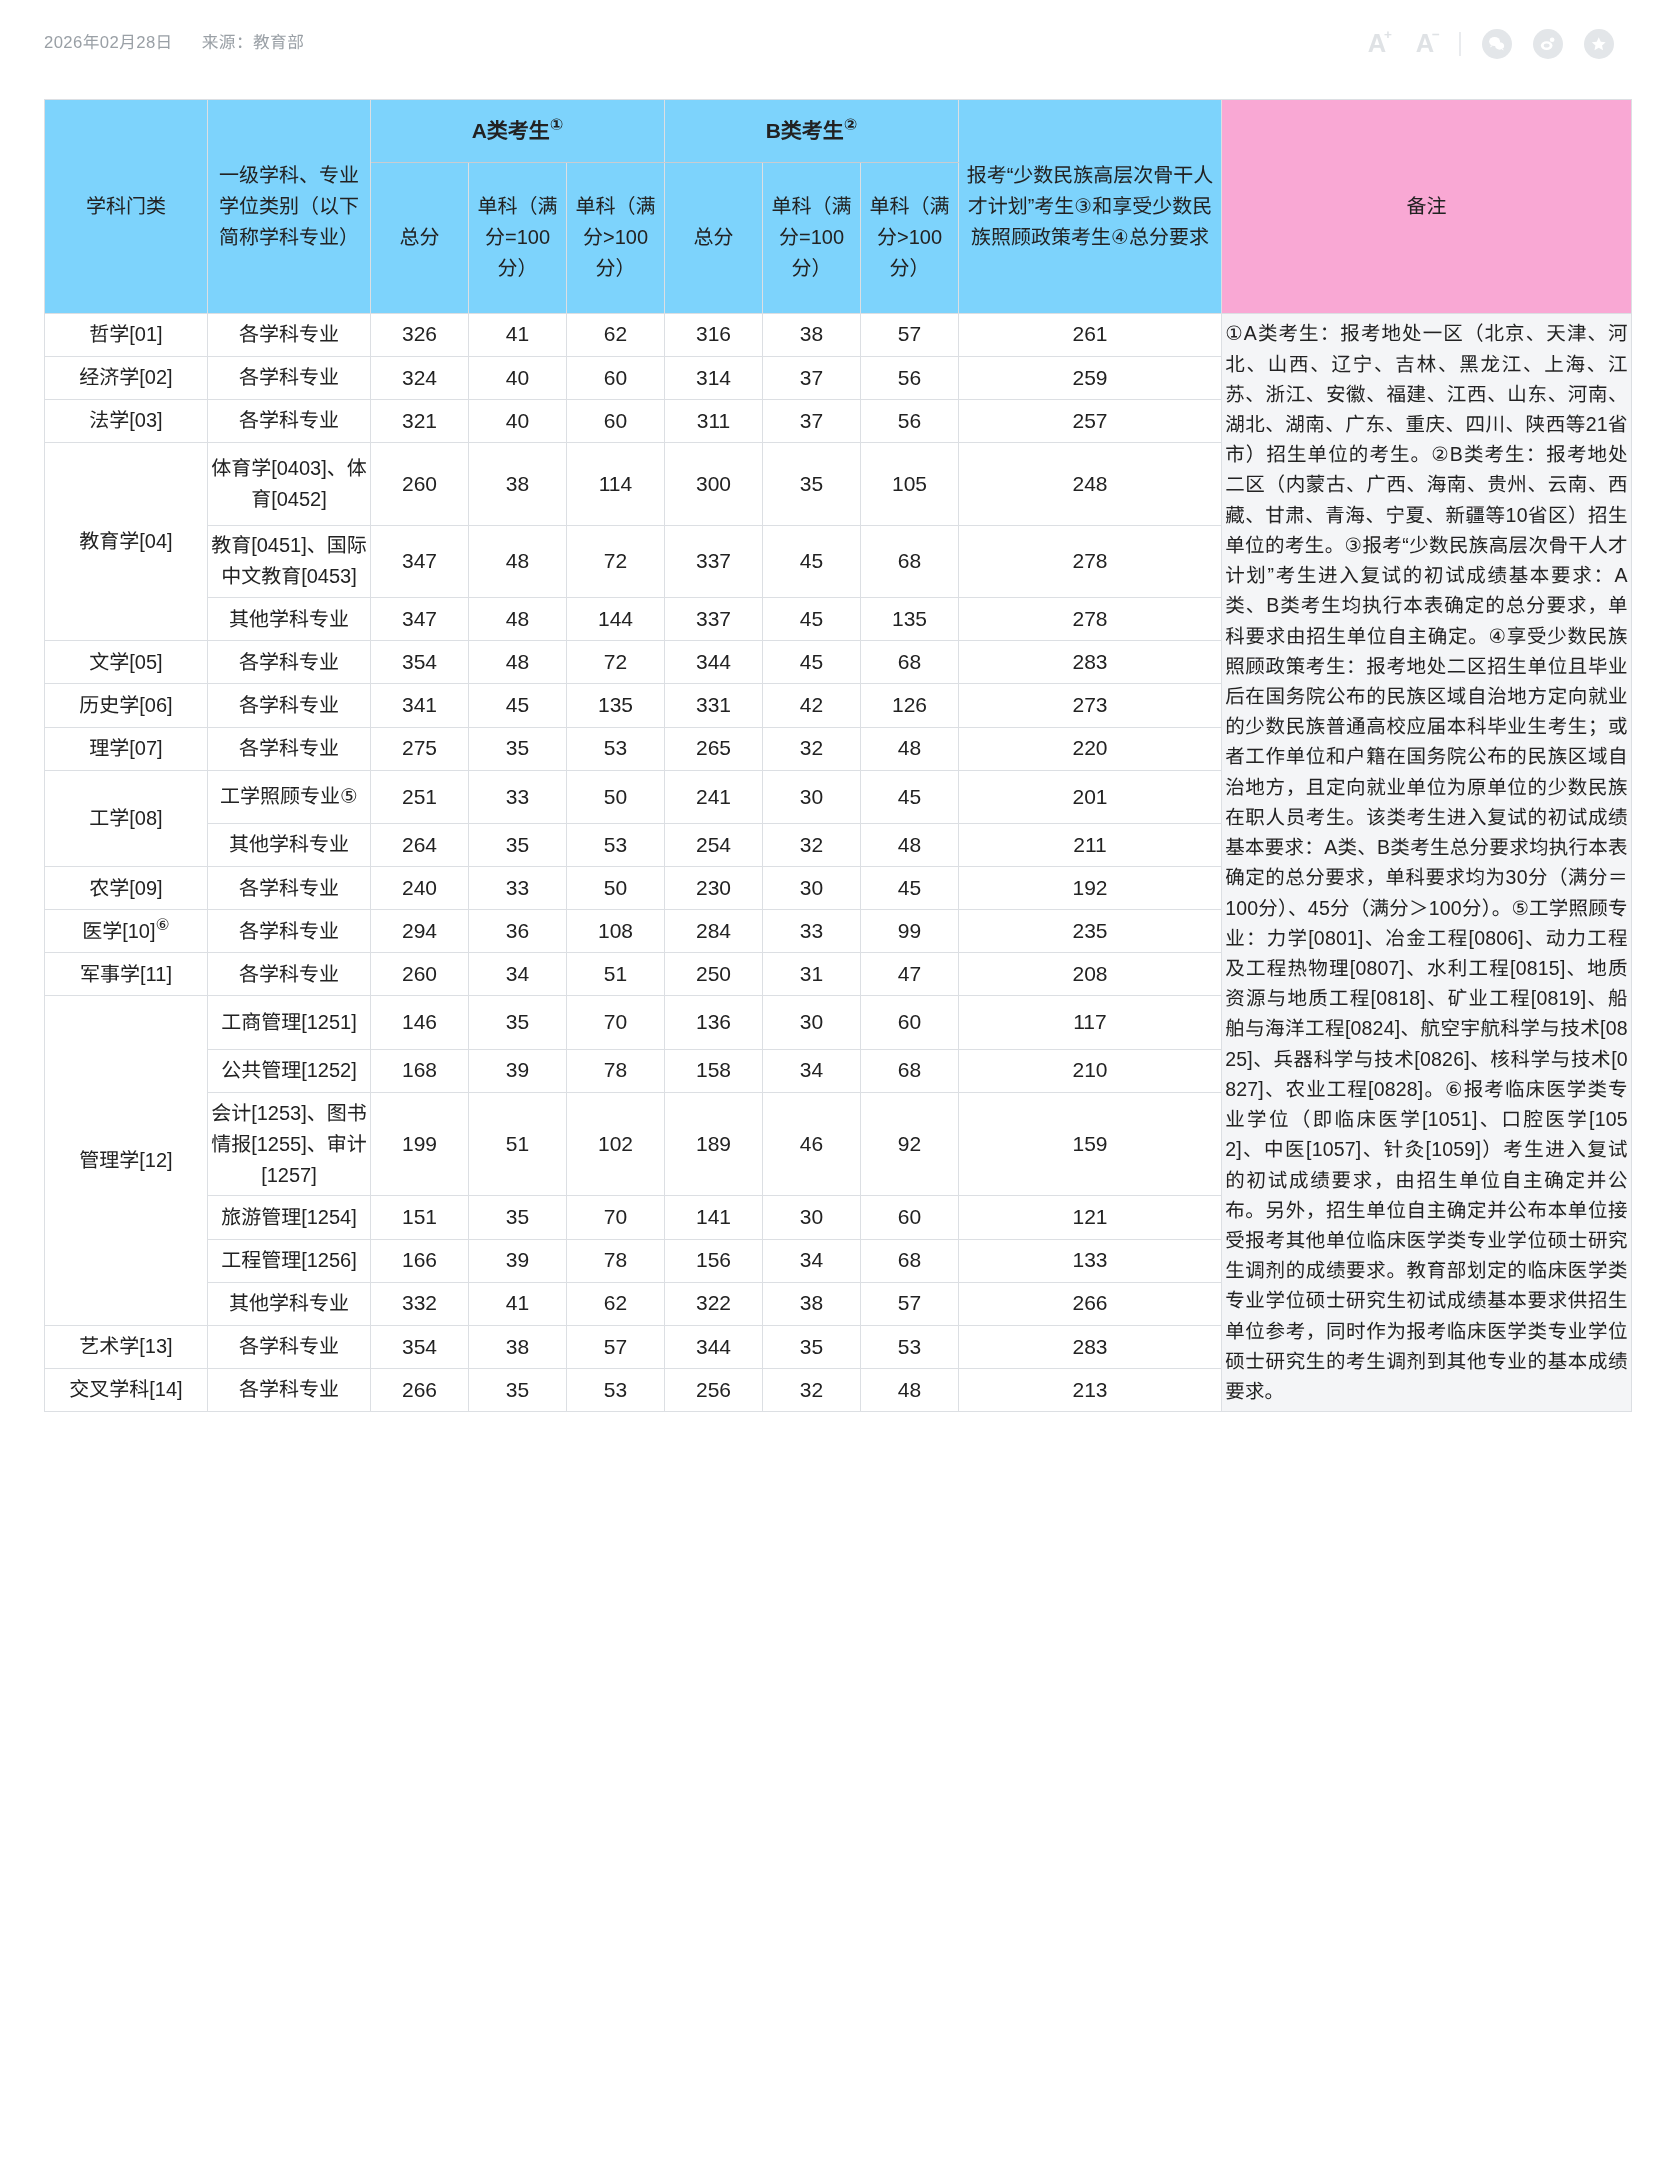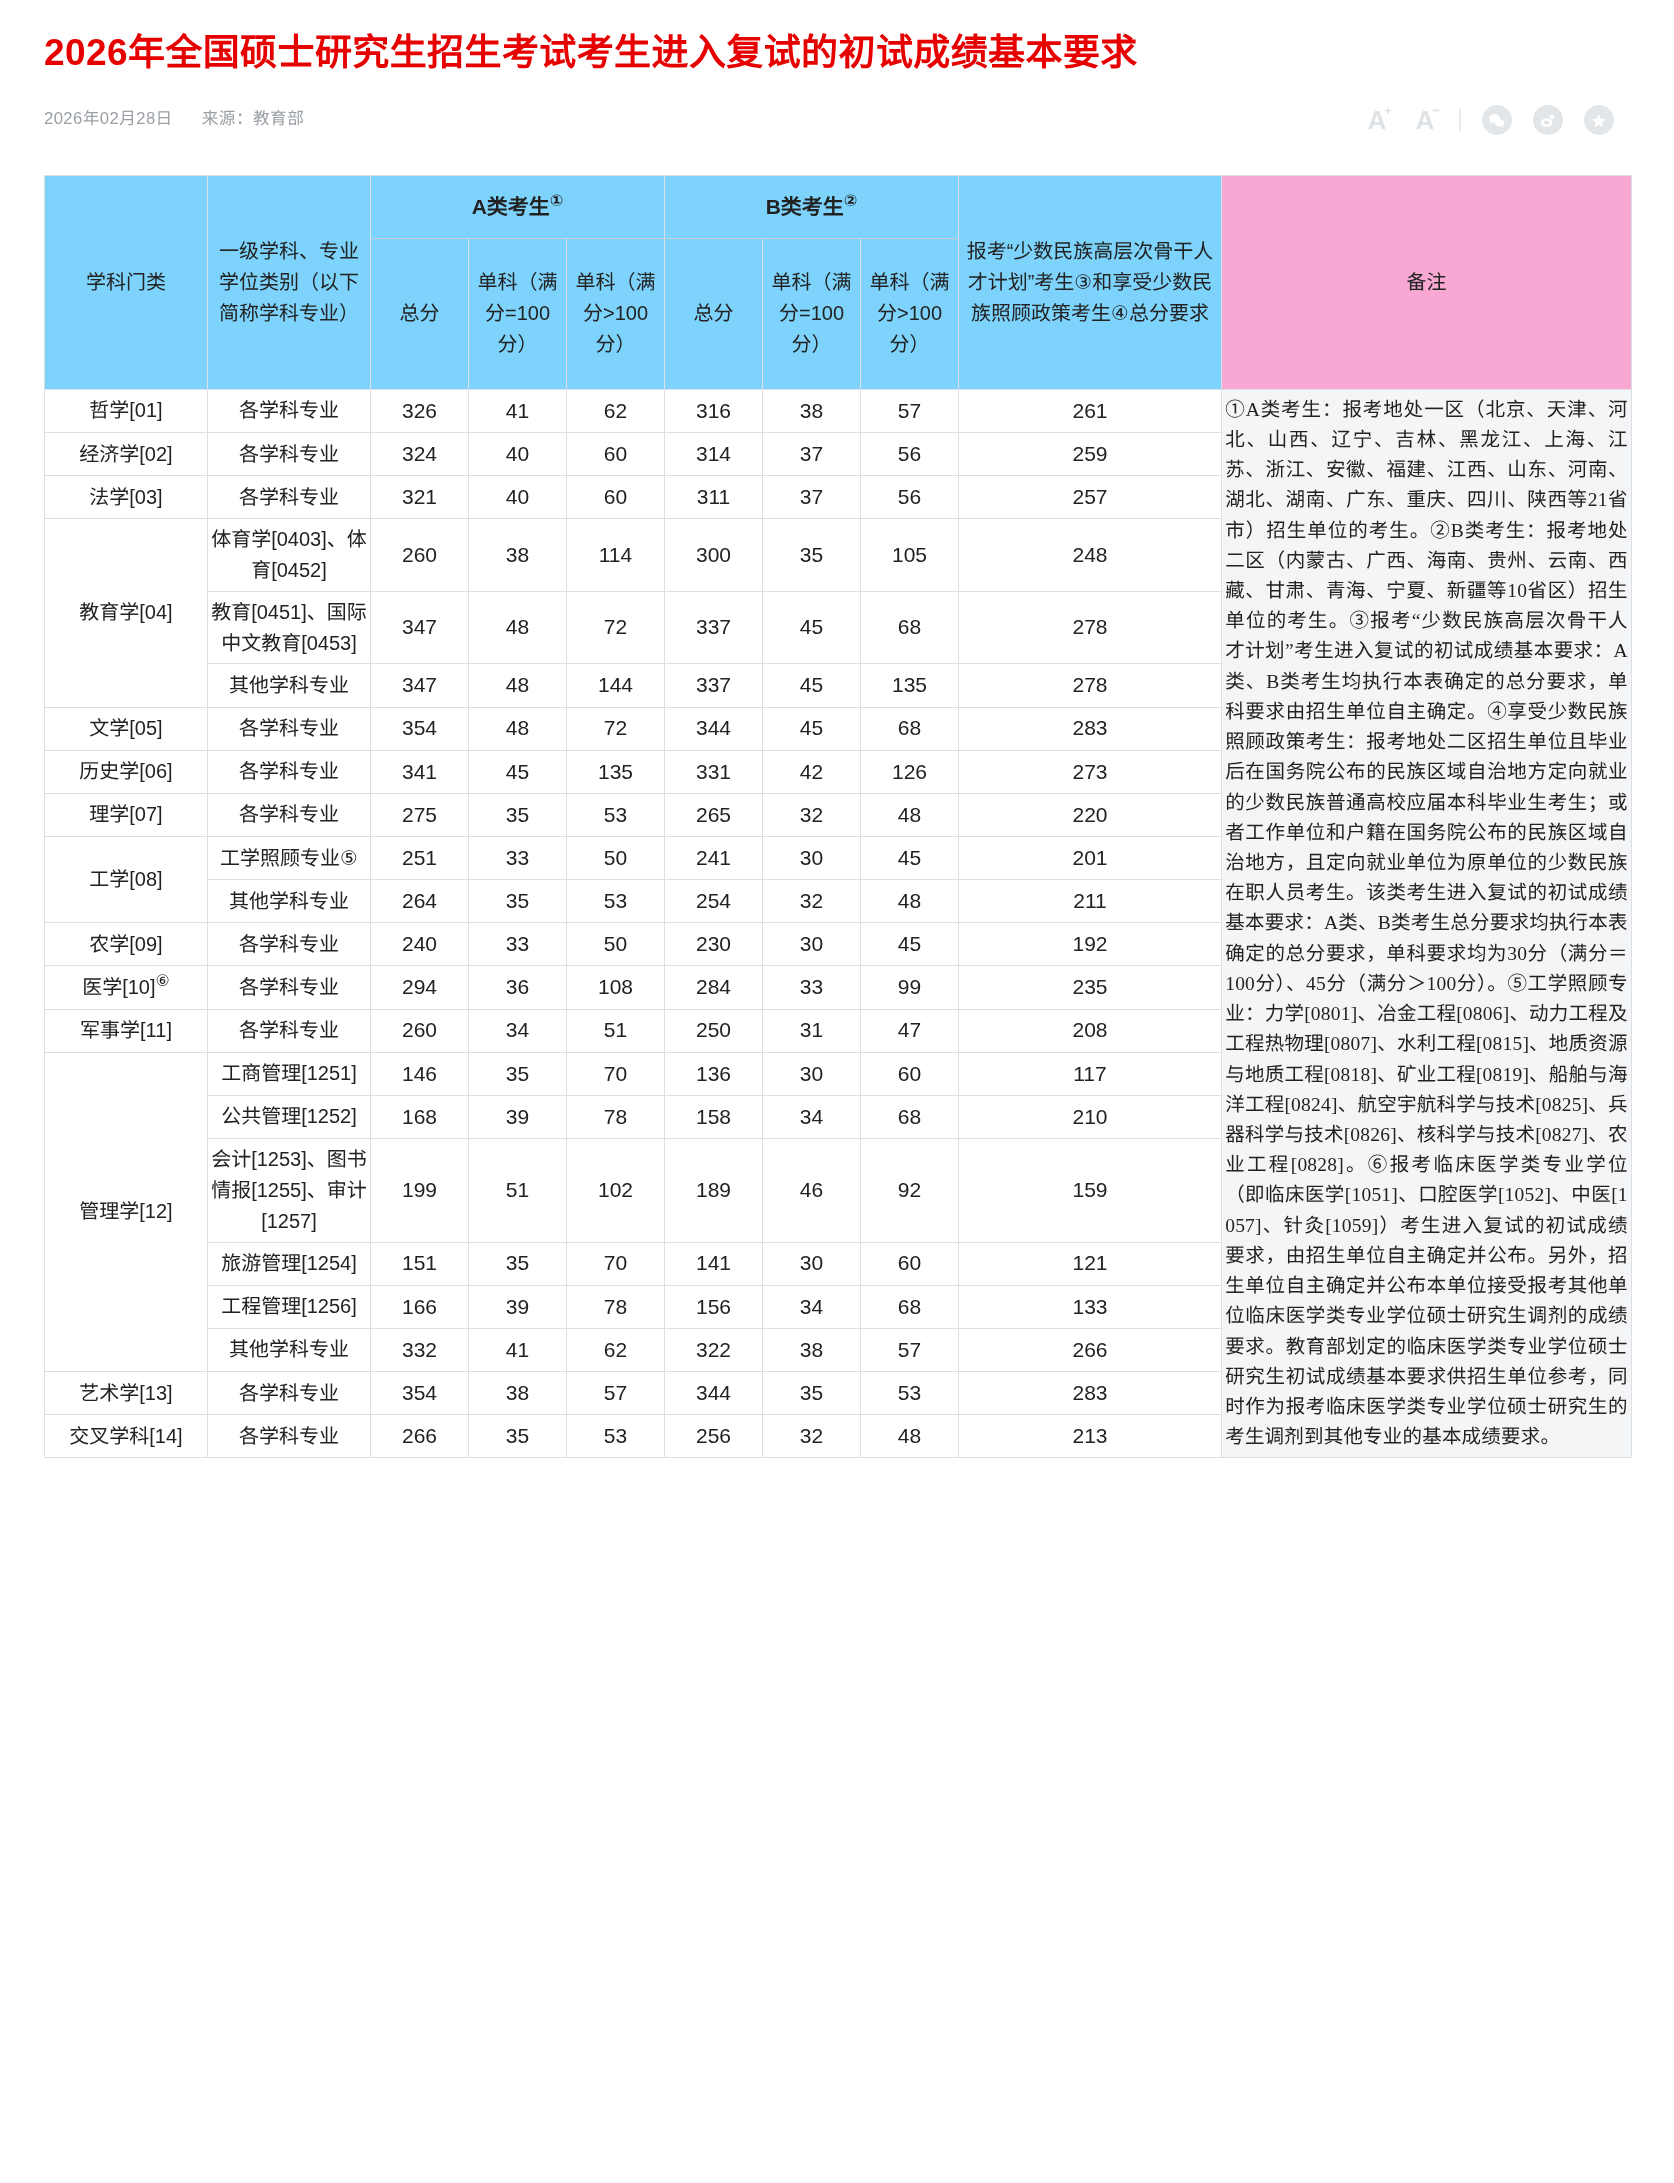--- a/index.html
+++ b/index.html
@@ -147,40 +147,38 @@
     vertical-align: top;
     padding: 12.7px 14.3px 12.7px 16px;
     font-size: 19.5px;
     line-height: 1.62;
     letter-spacing: 0.2px;
     color: #1f1f1f;
   }
   td.remarks p {
     margin: 0;
     text-align: justify;
-    font-family: Liberation Serif, serif;
   }
   
   col.c-cat      { width: 163px; }
   col.c-major    { width: 163px; }
   col.c-a-total  { width: 98px; }
   col.c-a-s1     { width: 98px; }
   col.c-a-s2     { width: 98px; }
   col.c-b-total  { width: 98px; }
   col.c-b-s1     { width: 98px; }
   col.c-b-s2     { width: 98px; }
   col.c-minority { width: 263px; }
   col.c-remarks  { width: 410px; }
 </style>
 </head>
 <body>
 
 <div class="page">
 
-  <h1 class="article-title">2026年全国硕士研究生招生考试考生进入复试的初试成绩基本要求</h1>
 
   <div class="meta-bar">
     <div class="meta-left">
       <span>2026年02月28日</span>
       <span>来源：教育部</span>
     </div>
     <div class="meta-right">
       <span class="font-btn">
         <span>A</span>
           <sup>+</sup>

